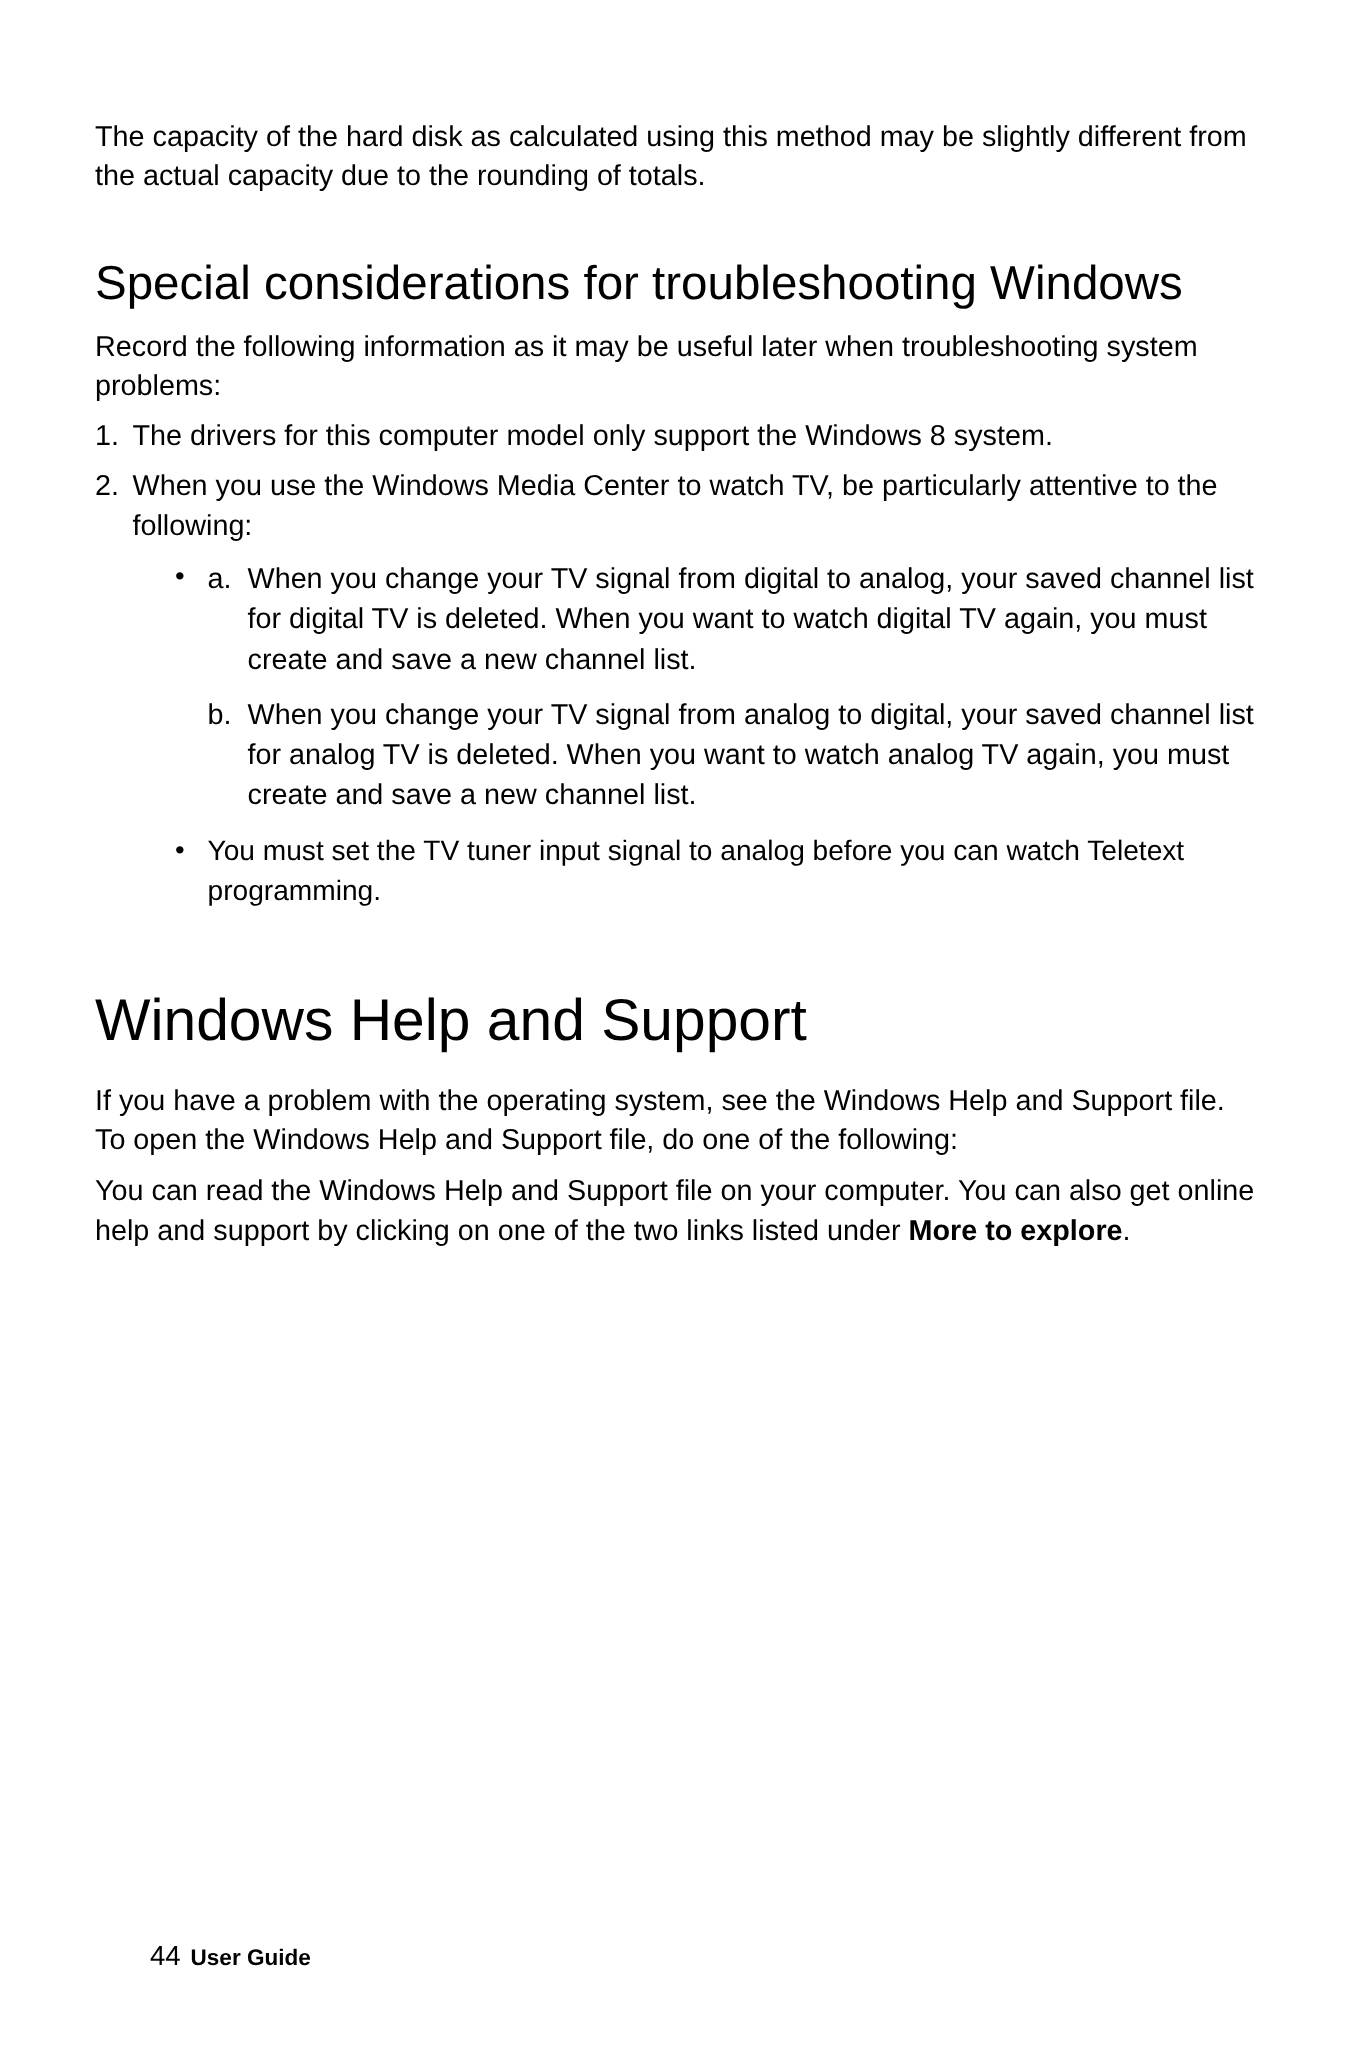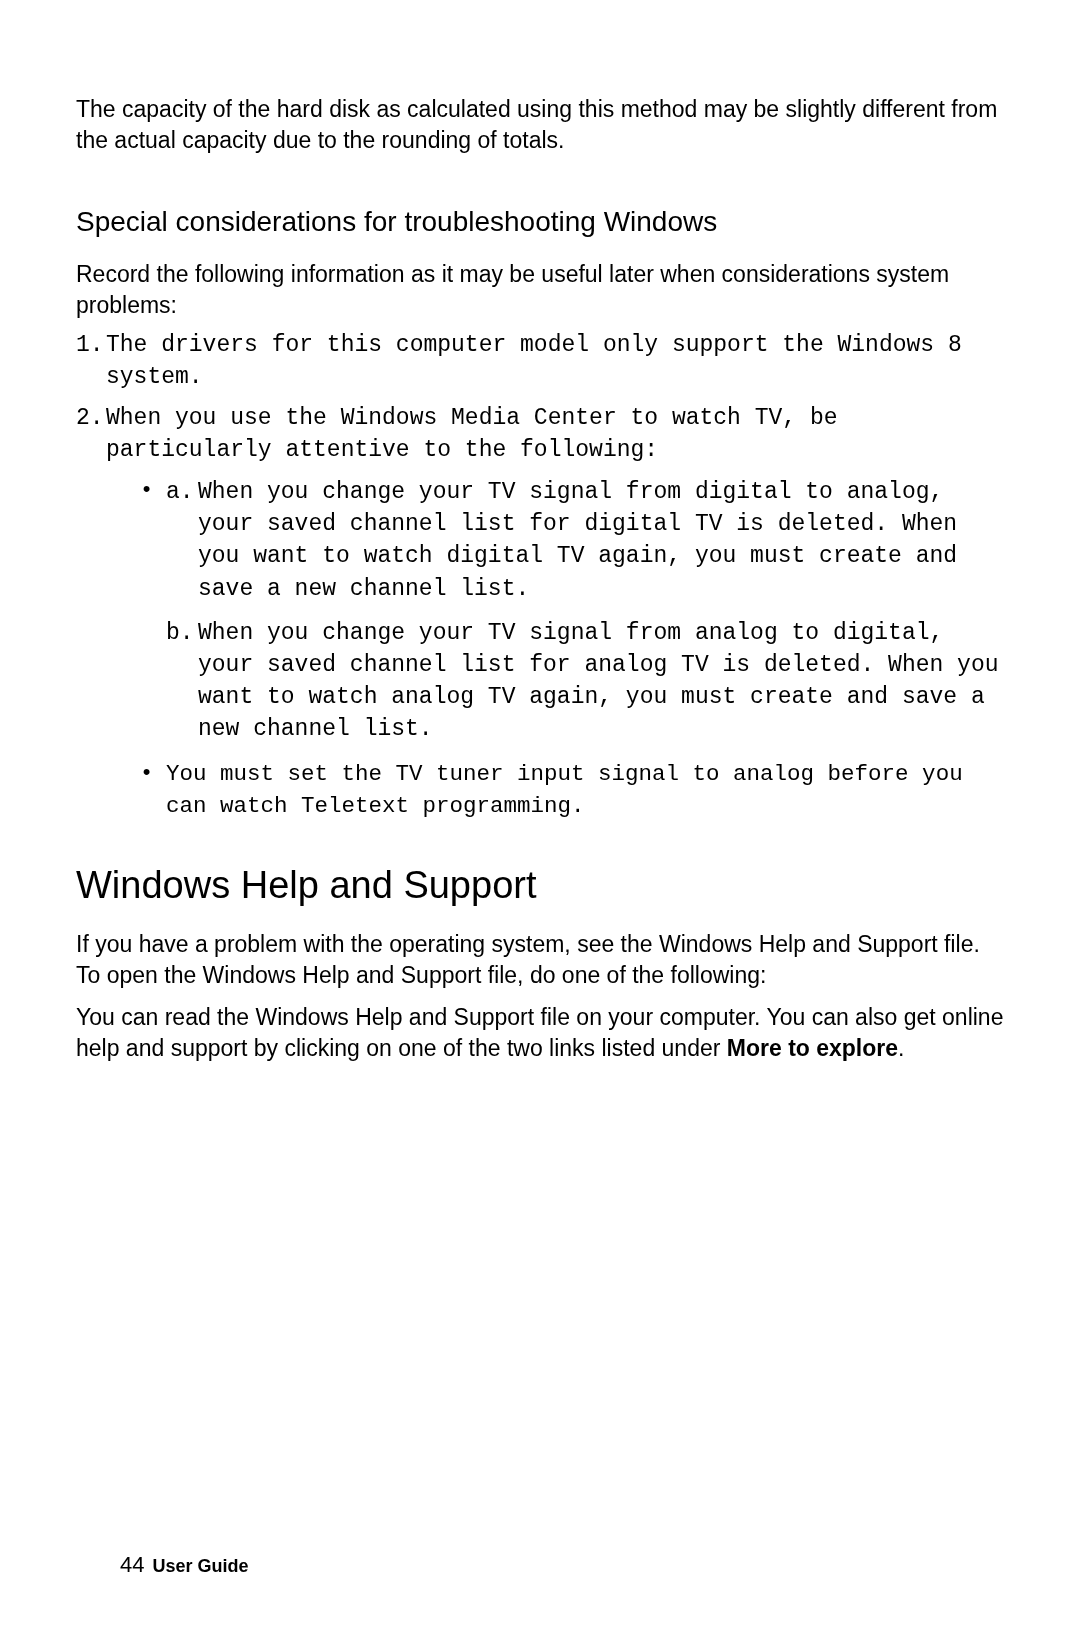--- a/index.html
+++ b/index.html
@@ -15,36 +15,35 @@
       height: 1642px;
       position: relative;
       padding: 94px 76px 0 76px;
     }
     .intro-para {
       font-size: 23px;
       line-height: 1.35;
       margin-bottom: 48px;
     }
     h1 {
-      font-size: 28px;
+      font-size: 38px;
       font-weight: 400;
       line-height: 1.25;
-      margin-bottom: 20px;
+      margin-bottom: 10px;
     }
     .section-para {
       font-size: 23px;
       line-height: 1.35;
       margin-bottom: 8px;
     }
     ol.numbered {
       list-style: none;
       counter-reset: item;
       padding-left: 0;
-      margin-bottom: 42px;
-      font-family: Liberation Mono, monospace;
+      margin-bottom: 60px;
     }
     ol.numbered > li {
       counter-increment: item;
       font-size: 23px;
       line-height: 1.4;
       padding-left: 30px;
       position: relative;
       margin-bottom: 8px;
     }
     ol.numbered > li::before {
@@ -89,21 +88,21 @@
     ol.lettered > li::before {
       content: counter(letter, lower-alpha) ".";
       position: absolute;
       left: 0;
       top: 0;
     }
     .nested-indent {
       margin-left: 30px;
     }
     h2 {
-      font-size: 38px;
+      font-size: 47px;
       font-weight: 400;
       margin-bottom: 22px;
     }
     ul.help-bullets {
       list-style: none;
       padding-left: 0;
       margin-bottom: 10px;
     }
     ul.help-bullets > li {
       font-size: 22.5px;
@@ -146,21 +145,21 @@
       font-weight: 700;
     }
   </style>
 </head>
 <body>
 
 <p class="intro-para">The capacity of the hard disk as calculated using this method may be slightly different from the actual capacity due to the rounding of totals.</p>
 
 <h1>Special considerations for troubleshooting Windows</h1>
 
-<p class="section-para">Record the following information as it may be useful later when considerations system problems:</p>
+<p class="section-para">Record the following information as it may be useful later when troubleshooting system problems:</p>
 
 <ol class="numbered">
   <li>
     <span>The drivers for this computer model only support the Windows 8 system.</span>
   </li>
   <li>
     <span>When you use the Windows Media Center to watch TV, be particularly attentive to the following:</span>
     <ul class="bulleted nested-indent">
       <li>
         <ol class="lettered">

